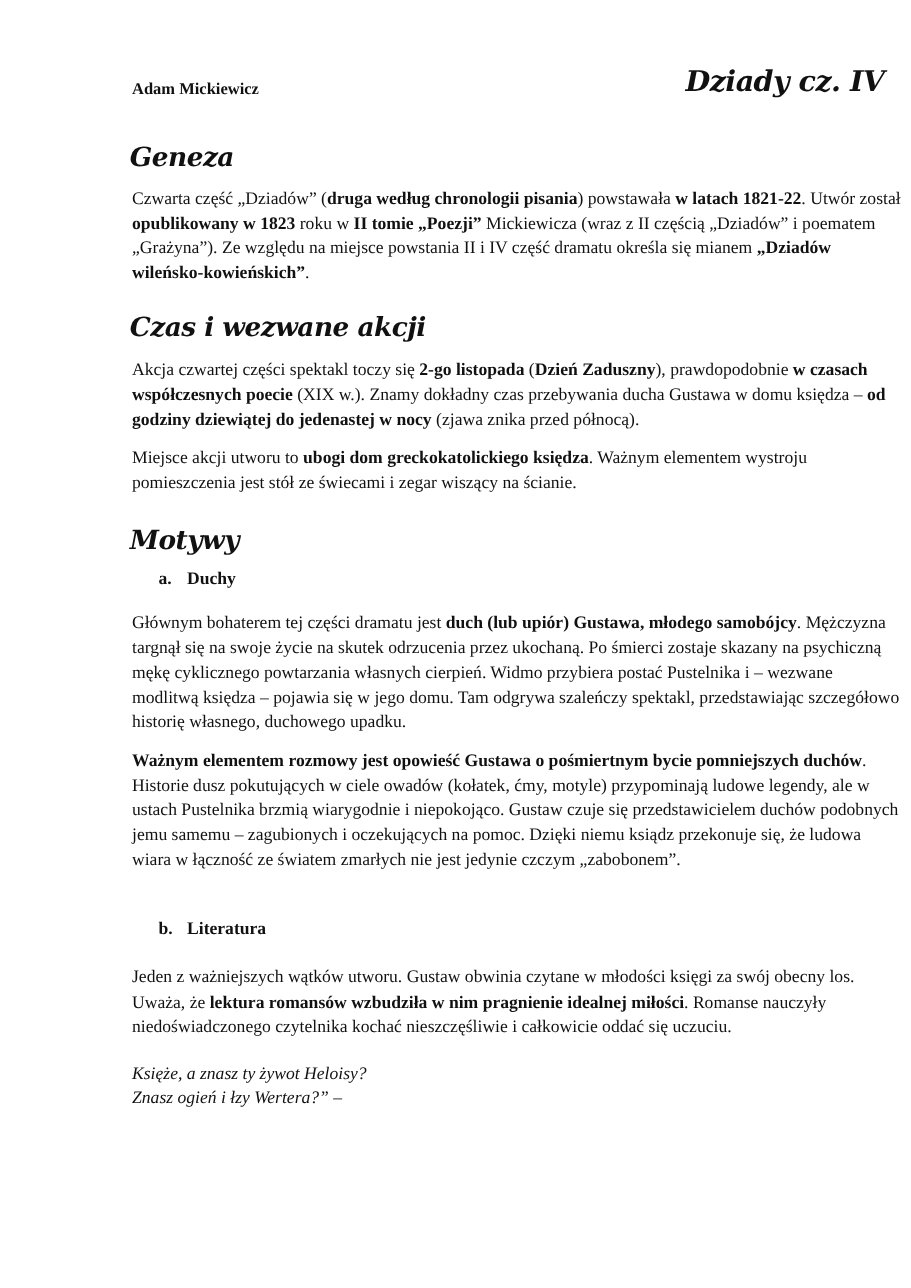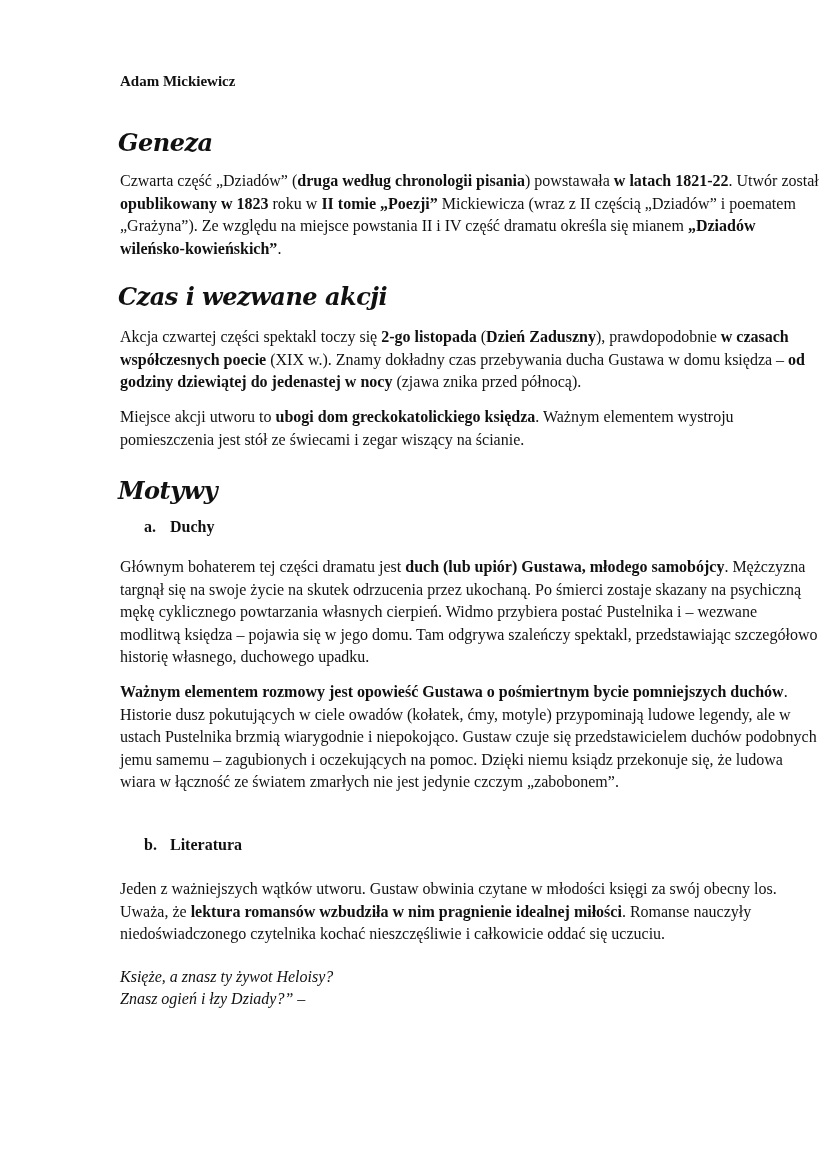--- a/index.html
+++ b/index.html
@@ -15,20 +15,21 @@
     .sub { position: absolute; left: 104px; font-size: 16px; font-weight: bold; }
     .sub .marker { display: inline-block; width: 26px; }
     .quote { position: absolute; left: 80px; font-size: 16px; font-style: italic; line-height: 22.5px; text-align: center; }
   </style>
 </head>
 <body>
 
 <div class="page serif">
 
   <div class="header-author">Adam Mickiewicz</div>
+  <div class="header-title script">Dziady cz. IV</div>
 
   <div class="h2 script" style="top:128px;">Geneza</div>
   <p class="para" style="top:170px;"><span>Czwarta część „Dziadów” (</span><b>druga według chronologii pisania</b><span>) powstawała </span><b>w latach 1821-22</b><span>. Utwór został </span><b>opublikowany w 1823</b><span> roku w </span><b>II tomie „Poezji”</b><span> Mickiewicza (wraz z II częścią „Dziadów” i poematem „Grażyna”). Ze względu na miejsce powstania II i IV część dramatu określa się mianem </span><b>„Dziadów wileńsko-kowieńskich”</b><span>.</span></p>
 
   <div class="h2 script" style="top:282px;">Czas i wezwane akcji</div>
   <p class="para" style="top:326px;"><span>Akcja czwartej części spektakl toczy się </span><b>2-go listopada</b><span> (</span><b>Dzień Zaduszny</b><span>), prawdopodobnie </span><b>w czasach współczesnych poecie</b><span> (XIX w.). Znamy dokładny czas przebywania ducha Gustawa w domu księdza – </span><b>od godziny dziewiątej do jedenastej w nocy</b><span> (zjawa znika przed północą).</span></p>
 
   <p class="para" style="top:406px;"><span>Miejsce akcji utworu to </span><b>ubogi dom greckokatolickiego księdza</b><span>. Ważnym elementem wystroju pomieszczenia jest stół ze świecami i zegar wiszący na ścianie.</span></p>
 
   <div class="h2 script" style="top:476px;">Motywy</div>
@@ -37,15 +38,15 @@
 
   <p class="para" style="top:556px;"><span>Głównym bohaterem tej części dramatu jest </span><b>duch (lub upiór) Gustawa, młodego samobójcy</b><span>. Mężczyzna targnął się na swoje życie na skutek odrzucenia przez ukochaną. Po śmierci zostaje skazany na psychiczną mękę cyklicznego powtarzania własnych cierpień. Widmo przybiera postać Pustelnika i – wezwane modlitwą księdza – pojawia się w jego domu. Tam odgrywa szaleńczy spektakl, przedstawiając szczegółowo historię własnego, duchowego upadku.</span></p>
 
   <p class="para" style="top:681px;"><b>Ważnym elementem rozmowy jest opowieść Gustawa o pośmiertnym bycie pomniejszych duchów</b><span>. Historie dusz pokutujących w ciele owadów (kołatek, ćmy, motyle) przypominają ludowe legendy, ale w ustach Pustelnika brzmią wiarygodnie i niepokojąco. Gustaw czuje się przedstawicielem duchów podobnych jemu samemu – zagubionych i oczekujących na pomoc. Dzięki niemu ksiądz przekonuje się, że ludowa wiara w łączność ze światem zmarłych nie jest jedynie czczym „zabobonem”.</span></p>
 
   <div class="sub" style="top:836px;"><span class="marker">b.</span><span>Literatura</span></div>
 
   <p class="para" style="top:878px;"><span>Jeden z ważniejszych wątków utworu. Gustaw obwinia czytane w młodości księgi za swój obecny los. Uważa, że </span><b>lektura romansów wzbudziła w nim pragnienie idealnej miłości</b><span>. Romanse nauczyły niedoświadczonego czytelnika kochać nieszczęśliwie i całkowicie oddać się uczuciu.</span></p>
 
   <div class="quote" style="top:966px;">Księże, a znasz ty żywot Heloisy?</div>
-  <div class="quote" style="top:988px;">Znasz ogień i łzy Dziady?” –</div>
+  <div class="quote" style="top:988px;">Znasz ogień i łzy Wertera?” –</div>
 
 </div>
 
 </body></html>

